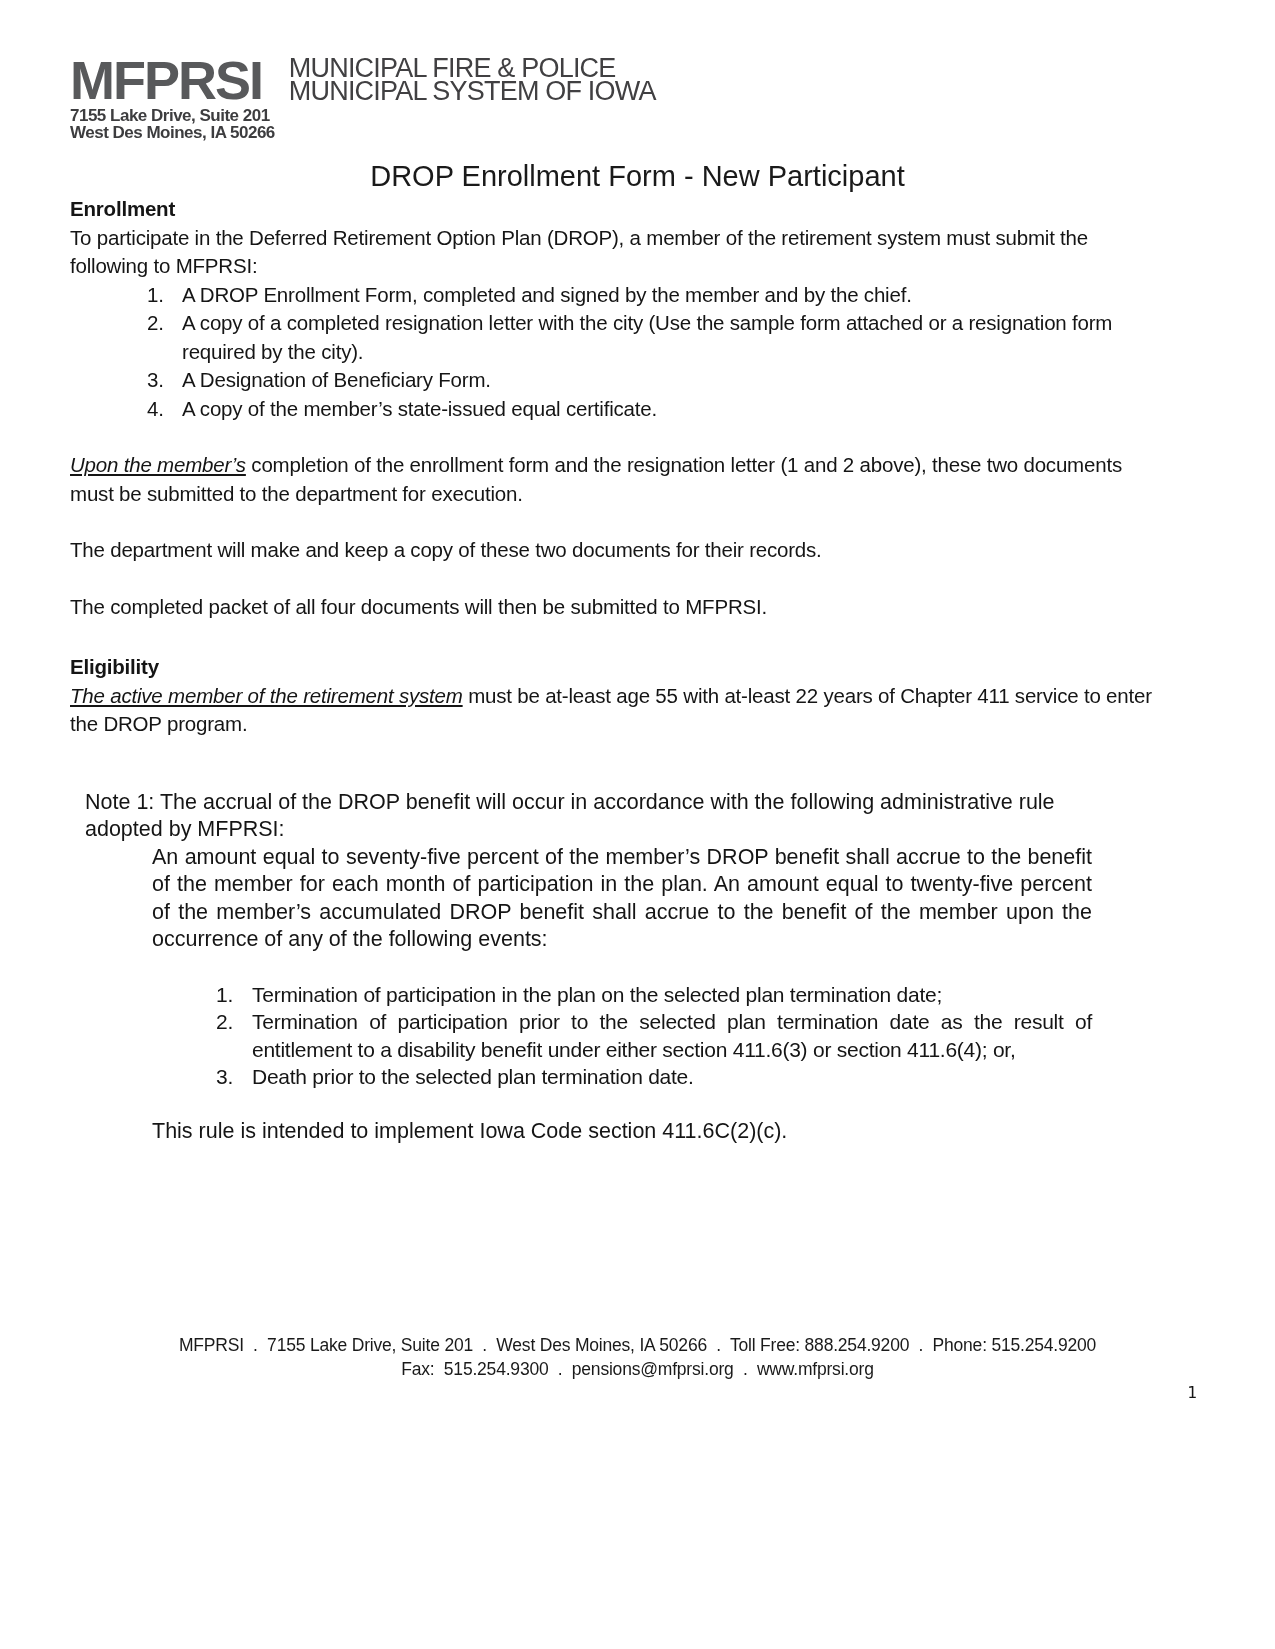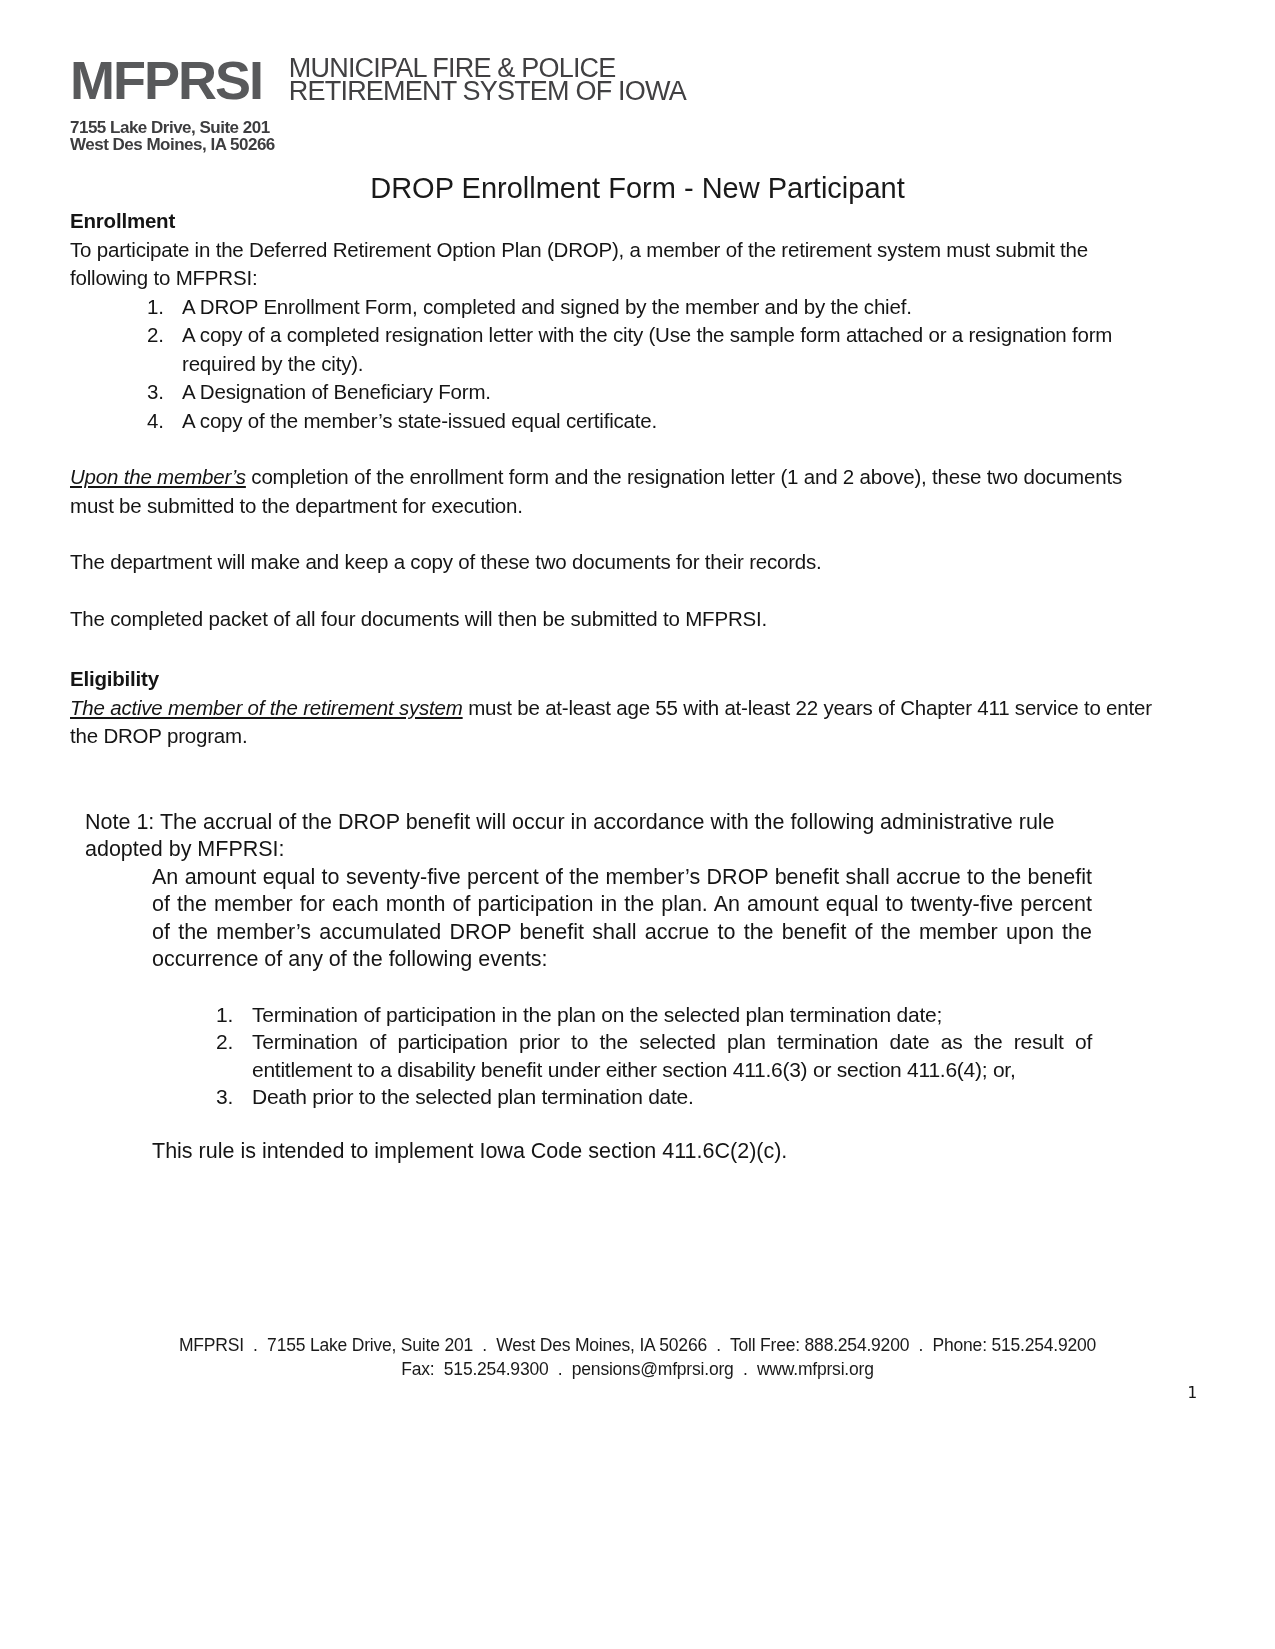--- a/index.html
+++ b/index.html
@@ -27,21 +27,21 @@
     letter-spacing: -2px;
     line-height: 50px;
     color: #58595b;
   }
   .logo-addr {
     font-size: 17px;
     font-weight: bold;
     letter-spacing: -0.5px;
     line-height: 17px;
     color: #3d3d3f;
-    margin-top: 14px;
+    margin-top: 2px;
   }
   .logo-tagline {
     margin-left: 14px;
     margin-top: 2px;
     font-size: 27px;
     letter-spacing: -0.8px;
     line-height: 23px;
     color: #414042;
     white-space: nowrap;
   }
@@ -129,21 +129,21 @@
   <header class="logo-row">
     <div class="logo-left">
       <div class="logo-acronym">MFPRSI</div>
       <div class="logo-addr">
         <div>7155 Lake Drive, Suite 201</div>
         <div>West Des Moines, IA 50266</div>
       </div>
     </div>
     <div class="logo-tagline">
       <div>MUNICIPAL FIRE &amp; POLICE</div>
-      <div>RETIREMENT SYSTEM OF IOWA</div>
+      <div>MUNICIPAL SYSTEM OF IOWA</div>
     </div>
   </header>
 
   <h1 class="doc-title">DROP Enrollment Form - New Participant</h1>
 
   <section class="cal">
     <h2>Enrollment</h2>
     <p style="margin-bottom:0;">To participate in the Deferred Retirement Option Plan (DROP), a member of the retirement system must submit the following to MFPRSI:</p>
     <ol class="plain outer-list">
 
@@ -163,21 +163,21 @@
           <span class="li-text">A copy of the member’s state-issued equal certificate.</span>
         </li>
       </ol>
     <p><span class="ul-it">Upon the member’s</span><span> completion of the enrollment form and the resignation letter (1 and 2 above), these two documents must be submitted to the department for execution.</span></p>
     <p>The department will make and keep a copy of these two documents for their records.</p>
     <p style="margin-bottom:32px;">The completed packet of all four documents will then be submitted to MFPRSI.</p>
   </section>
 
   <section class="cal">
     <h2>Eligibility</h2>
-    <p style="margin-bottom:12px;"><span class="ul-it">The active member of the retirement system</span><span> must be at-least age 55 with at-least 22 years of Chapter 411 service to enter the DROP program.</span></p>
+    <p style="margin-bottom:4px;"><span class="ul-it">The active member of the retirement system</span><span> must be at-least age 55 with at-least 22 years of Chapter 411 service to enter the DROP program.</span></p>
   </section>
 
   <section class="arial">
     <p class="note-para">Note 1: The accrual of the DROP benefit will occur in accordance with the following administrative rule adopted by MFPRSI:</p>
     <p class="rule-body">An amount equal to seventy-five percent of the member’s DROP benefit shall accrue to the benefit of the member for each month of participation in the plan. An amount equal to twenty-five percent of the member’s accumulated DROP benefit shall accrue to the benefit of the member upon the occurrence of any of the following events:</p>
     <ol class="plain inner-list">
 
         <li>
           <span class="li-text">Termination of participation in the plan on the selected plan termination date;</span>
         </li>

